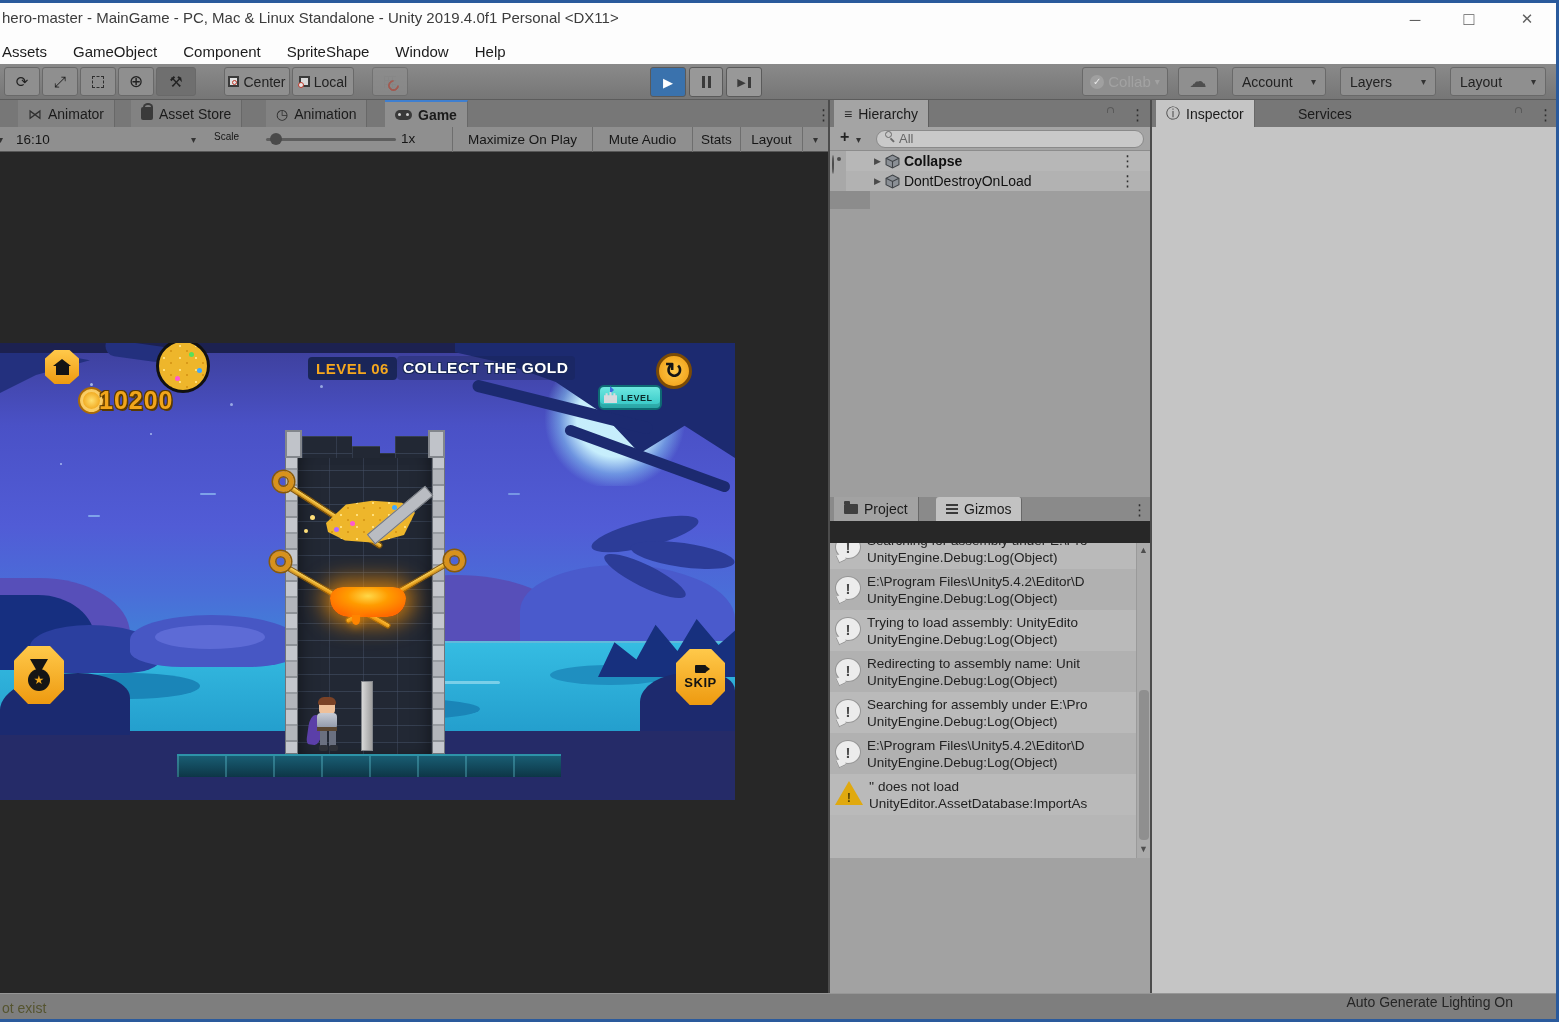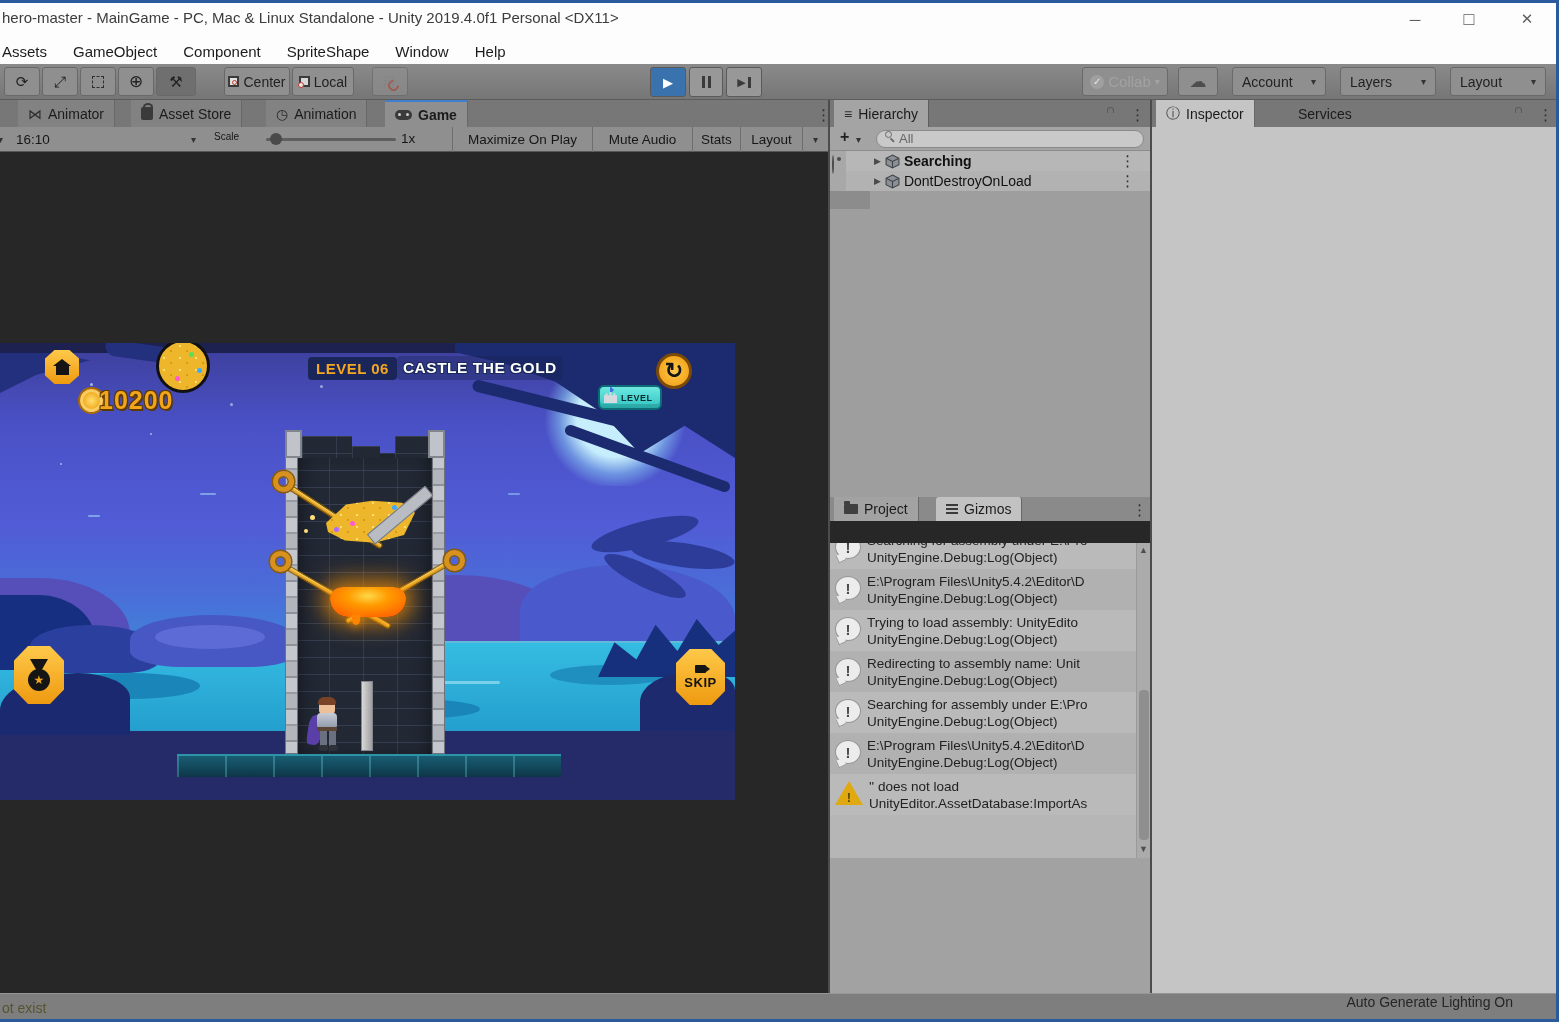--- a/index.html
+++ b/index.html
@@ -323,21 +323,21 @@
       </div>
     <div class="sil goldtex" style="left:156px;top:-4px;width:54px;height:54px;border-radius:50%;border:3px solid #111;">
       <span class="gem" style="left:30px;top:10px;background:#58e05a;"></span>
       <span class="gem" style="left:38px;top:26px;background:#3fa9ff;"></span>
       <span class="gem" style="left:16px;top:34px;background:#ff5ad0;"></span>
     </div>
     <div class="sil" style="left:78px;top:44px;width:27px;height:27px;border-radius:50%;background:radial-gradient(#ffdf6e,#f0a51a 60%,#c87d08);border:2px solid #a86a08;box-shadow:inset 0 0 0 3px rgba(255,230,150,.6);"></div>
     <div class="sil" style="left:99px;top:43px;font-size:25px;font-weight:bold;color:#f2a51a;letter-spacing:1px;text-shadow:1.5px 1.5px 0 #5a3a00,-1px 1px 0 #5a3a00,1px -1px 0 #5a3a00,-1px -1px 0 #5a3a00;">10200</div>
     <div class="sil flex" style="left:308px;top:13px;height:24px;">
       <span style="background:rgba(22,34,80,.9);color:#f5a81e;font-weight:bold;font-size:15px;padding:3px 8px;border-radius:4px;letter-spacing:.5px;white-space:nowrap;">LEVEL 06</span>
-      <span style="background:rgba(22,34,80,.35);color:#fff;font-weight:bold;font-size:15.5px;padding:3px 6px;border-radius:4px;letter-spacing:.5px;white-space:nowrap;text-shadow:1px 1px 0 #1a2a5a,-1px 1px 0 #1a2a5a,1px -1px 0 #1a2a5a,-1px -1px 0 #1a2a5a;">CASTLE THE GOLD</span>
+      <span style="background:rgba(22,34,80,.35);color:#fff;font-weight:bold;font-size:15.5px;padding:3px 6px;border-radius:4px;letter-spacing:.5px;white-space:nowrap;text-shadow:1px 1px 0 #1a2a5a,-1px 1px 0 #1a2a5a,1px -1px 0 #1a2a5a,-1px -1px 0 #1a2a5a;">COLLECT THE GOLD</span>
     </div>
     <div class="sil" style="left:656px;top:10px;width:36px;height:36px;border-radius:50%;background:radial-gradient(#ffc94a,#ee9a10);border:3px solid #7a4a06;display:flex;align-items:center;justify-content:center;">
       <span style="font-size:22px;font-weight:bold;color:#151515;line-height:1;">↻</span>
     </div>
     <div class="sil flex" style="left:598px;top:42px;width:64px;height:25px;background:linear-gradient(#6ee8e0,#2fc4c4);border:2px solid #0e6a74;border-radius:6px;box-shadow:inset 0 -4px 0 rgba(0,0,0,.15);gap:4px;padding:0 4px;">
       <span class="abs" style="width:0;height:0;border-left:4px solid #3f6fe0;border-top:4px solid transparent;border-bottom:4px solid transparent;margin-top:-16px;margin-left:6px;"></span>
       <span class="castleic"></span>
       <span style="font-size:9px;font-weight:800;color:#0c2a2a;letter-spacing:.5px;">LEVEL</span>
     </div>
     <div class="obtn" style="left:14px;top:303px;width:50px;height:58px;">
@@ -375,21 +375,21 @@
   <div class="abs" style="left:830px;top:151px;width:320px;height:346px;background:#9e9e9e;"></div>
   <div class="abs" style="left:830px;top:151px;width:16px;height:40px;background:#a8a8a8;"></div>
   <div class="abs" style="left:830px;top:191px;width:40px;height:18px;background:#8c8c8c;"></div>
   <span class="abs eye" style="left:832px;top:156px;"></span>
   <div class="hrow" style="top:151px;background:#b7b7b7;">
     <span style="font-size:9px;color:#4a4a4a;margin-left:28px;">▶</span>
     <svg width="15" height="15" viewBox="0 0 14 14">
         <path d="M7 1 L13 4 L13 10 L7 13 L1 10 L1 4 Z" fill="#8b9096" stroke="#3f4347"></path>
         <path d="M1 4 L7 7 L13 4 M7 7 L7 13" stroke="#3f4347" fill="none"></path>
       </svg>
-    <span style="font-weight:bold;">Searching</span>
+    <span style="font-weight:bold;">Collapse</span>
     <span class="dots" style="margin-left:auto;margin-right:14px;"><span>⋮</span></span>
   </div>
   <div class="hrow" style="top:171px;background:#b2b2b2;">
     <span style="font-size:9px;color:#4a4a4a;margin-left:28px;">▶</span>
     <svg width="15" height="15" viewBox="0 0 14 14">
         <path d="M7 1 L13 4 L13 10 L7 13 L1 10 L1 4 Z" fill="#8b9096" stroke="#3f4347"></path>
         <path d="M1 4 L7 7 L13 4 M7 7 L7 13" stroke="#3f4347" fill="none"></path>
       </svg>
     <span>DontDestroyOnLoad</span>
     <span class="dots" style="margin-left:auto;margin-right:14px;"><span>⋮</span></span>

